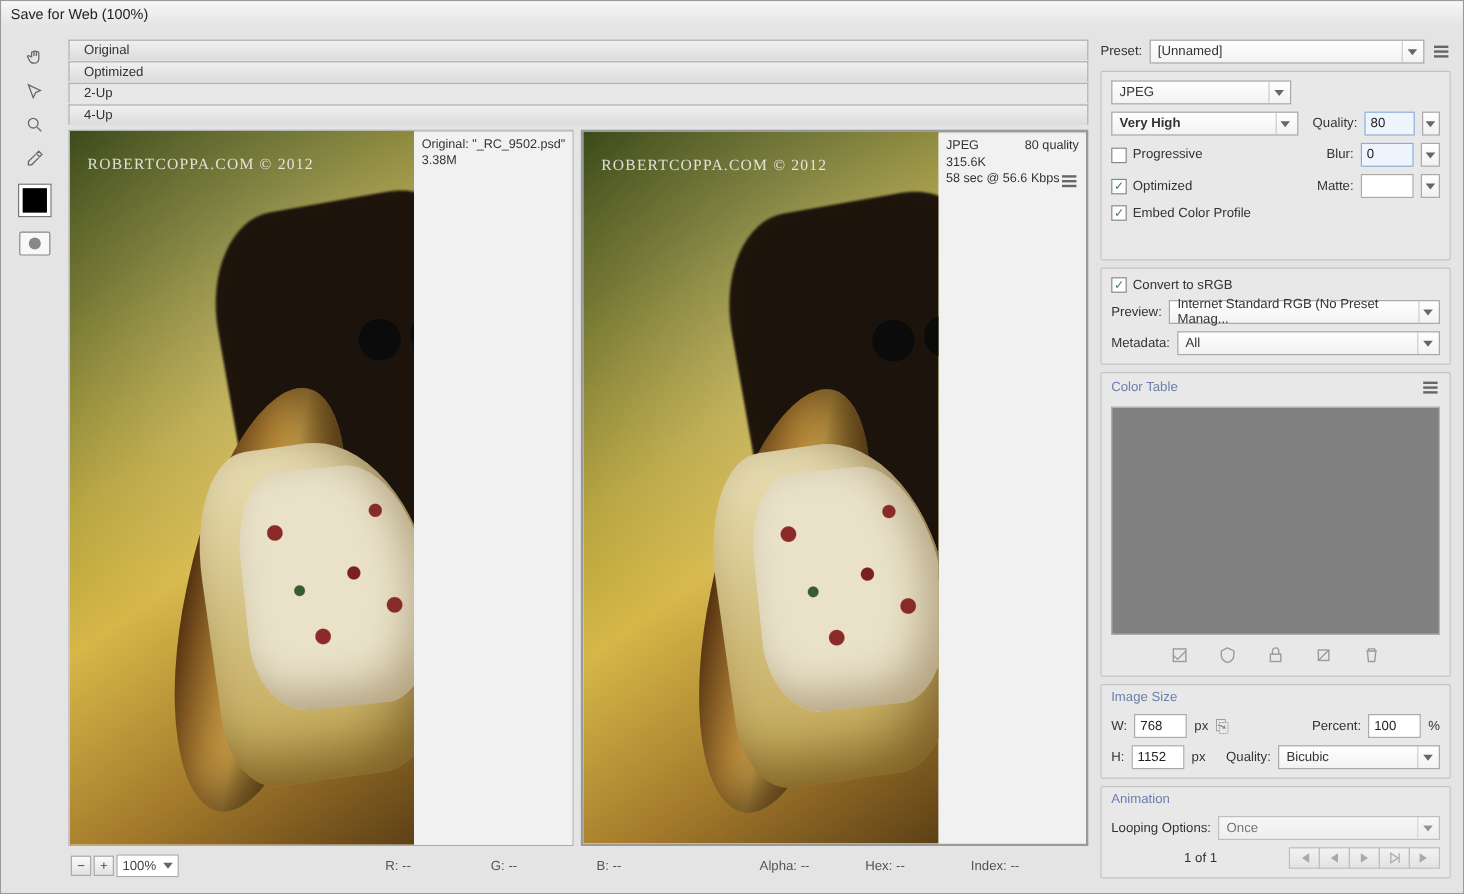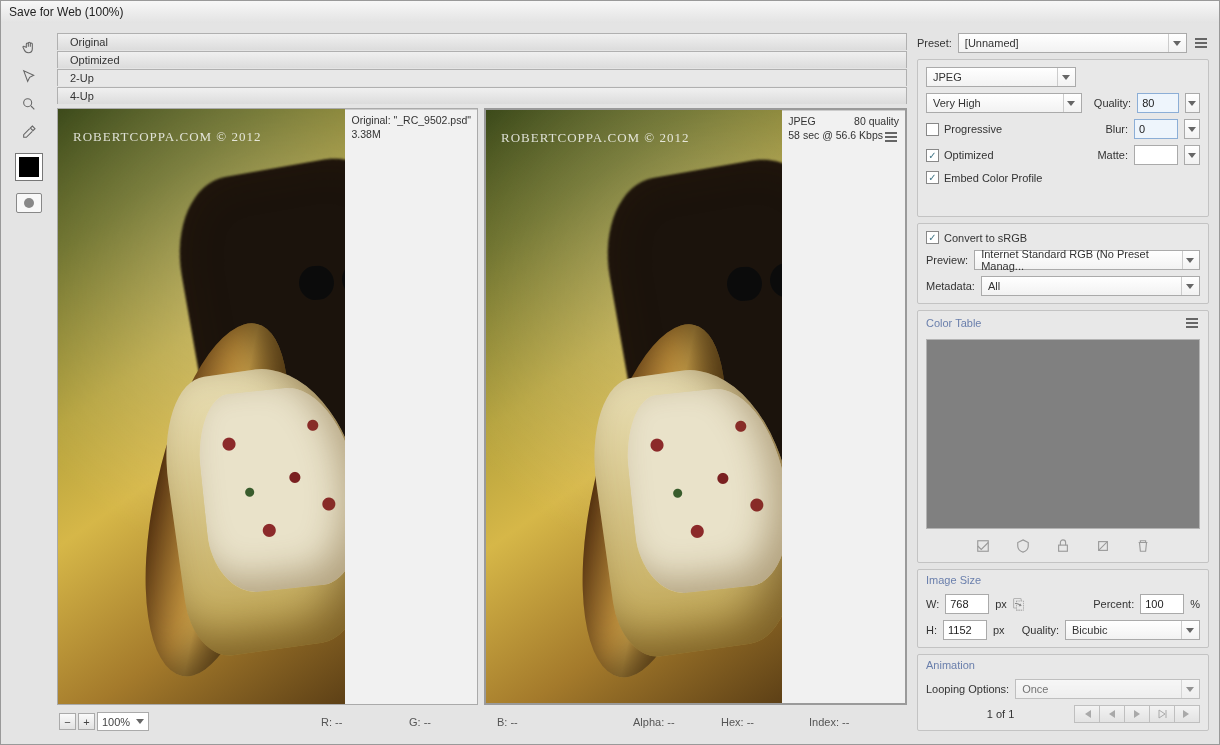--- a/index.html
+++ b/index.html
@@ -292,20 +292,21 @@
                 <div class="torso"></div>
                 <div class="top-pat"></div>
                 <div class="glasses"></div>
               <div class="wm">ROBERTCOPPA.COM © 2012</div>
             </div>
             <div class="info">
               <div class="row">
                 <span>JPEG</span>
                 <span>80 quality</span>
               </div>
+              <div>315.6K</div>
               <div class="row">
                 <span>58 sec @ 56.6 Kbps</span>
                 <span class="flyout">
                     <div></div>
                   </span>
               </div>
             </div>
           </div>
         </div>
 
@@ -349,21 +350,21 @@
         <div class="group" style="padding-bottom:32px;">
           <div class="line">
             <div class="dd" style="width:150px;">
               <span>JPEG</span>
               <span class="dd-btn">
                   <span class="dd-arrow"></span>
                 </span>
             </div>
           </div>
           <div class="line">
-            <div class="dd" style="width:166px;">
+            <div class="dd" style="width:166px;font-weight:bold;">
               <span>Very High</span>
               <span class="dd-btn">
                   <span class="dd-arrow"></span>
                 </span>
             </div>
             <div style="flex:1"></div>
             <span class="lbl">Quality:</span>
             <div class="num">80</div>
             <div class="dd" style="width:16px;padding:0;">
                 <span class="dd-btn" style="border:none;">

